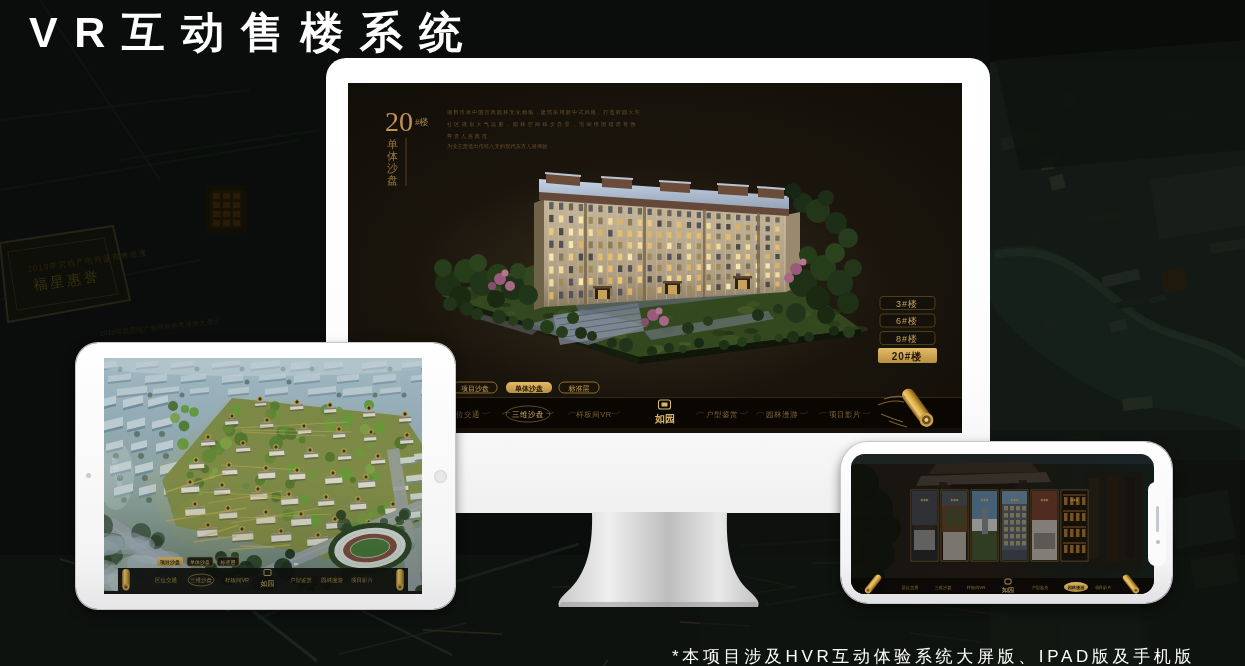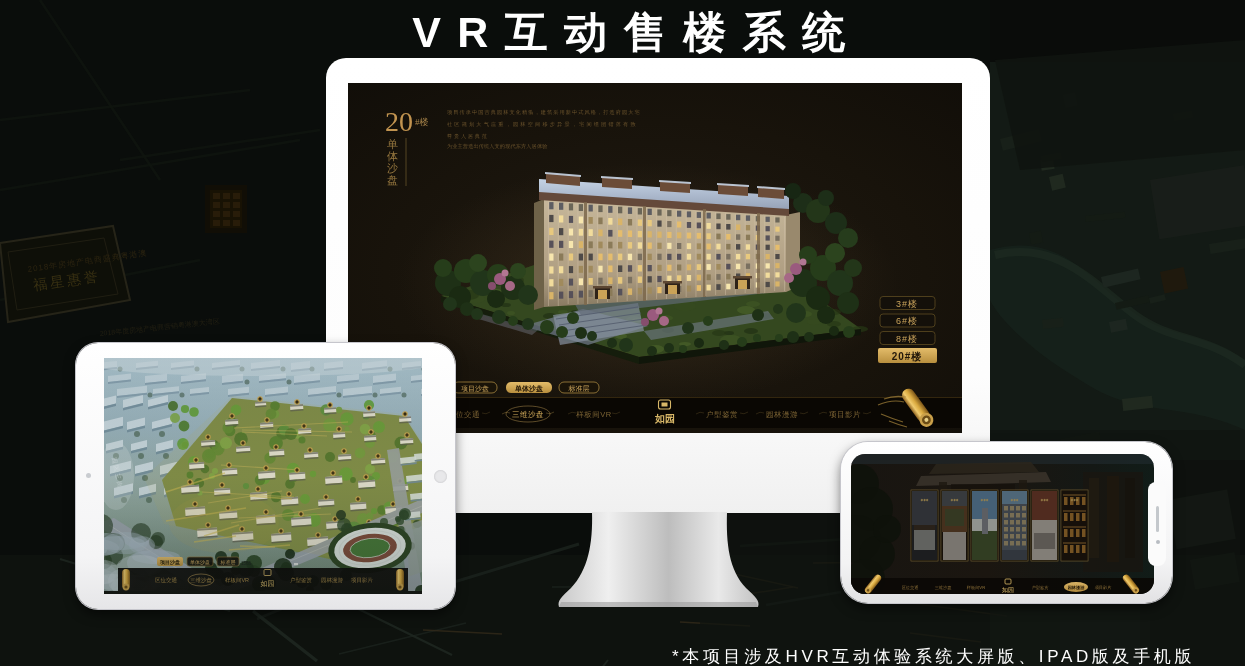--- a/index.html
+++ b/index.html
@@ -1,19 +1,19 @@
 <!DOCTYPE html>
 <html><head>
 <meta charset="utf-8">
 <style>
   html,body{margin:0;padding:0;background:#0a0d0b;}
   #stage{position:relative;width:1245px;height:666px;overflow:hidden;
          background:#0a0d0b;font-family:"Liberation Sans",sans-serif;}
   .abs{position:absolute;}
-  #title{left:0;top:4px;width:1245px;text-align:center;color:#fff;
+  #title{left:0;top:4px;width:1245px;text-align:left;color:#fff;
          font-size:43px;font-weight:bold;letter-spacing:16.5px;text-indent:29px;}
   #monitor-frame{left:326px;top:58px;width:664px;height:455px;border-radius:20px;
          background:linear-gradient(180deg,#ffffff 0%,#fdfdfd 70%,#f0f0f0 100%);}
   #monitor-screen{left:348px;top:83px;width:614px;height:350px;background:#18130e;}
   #ipad-frame{left:76px;top:343px;width:379px;height:266px;border-radius:22px;
          background:linear-gradient(180deg,#ffffff,#f4f4f5 80%,#e6e6e8 100%);
          box-shadow:0 0 0 1px #c6c6cc, 0 5px 12px rgba(0,0,0,0.55);}
   #ipad-cam{left:86px;top:473px;width:5px;height:5px;border-radius:50%;background:#c9ccd0;}
   #ipad-home{left:434px;top:470px;width:13px;height:13px;border-radius:50%;background:#e8e8ea;box-shadow:inset 0 0 2px #b8b8bc;}
   #phone-frame{left:841px;top:442px;width:331px;height:161px;border-radius:27px;

